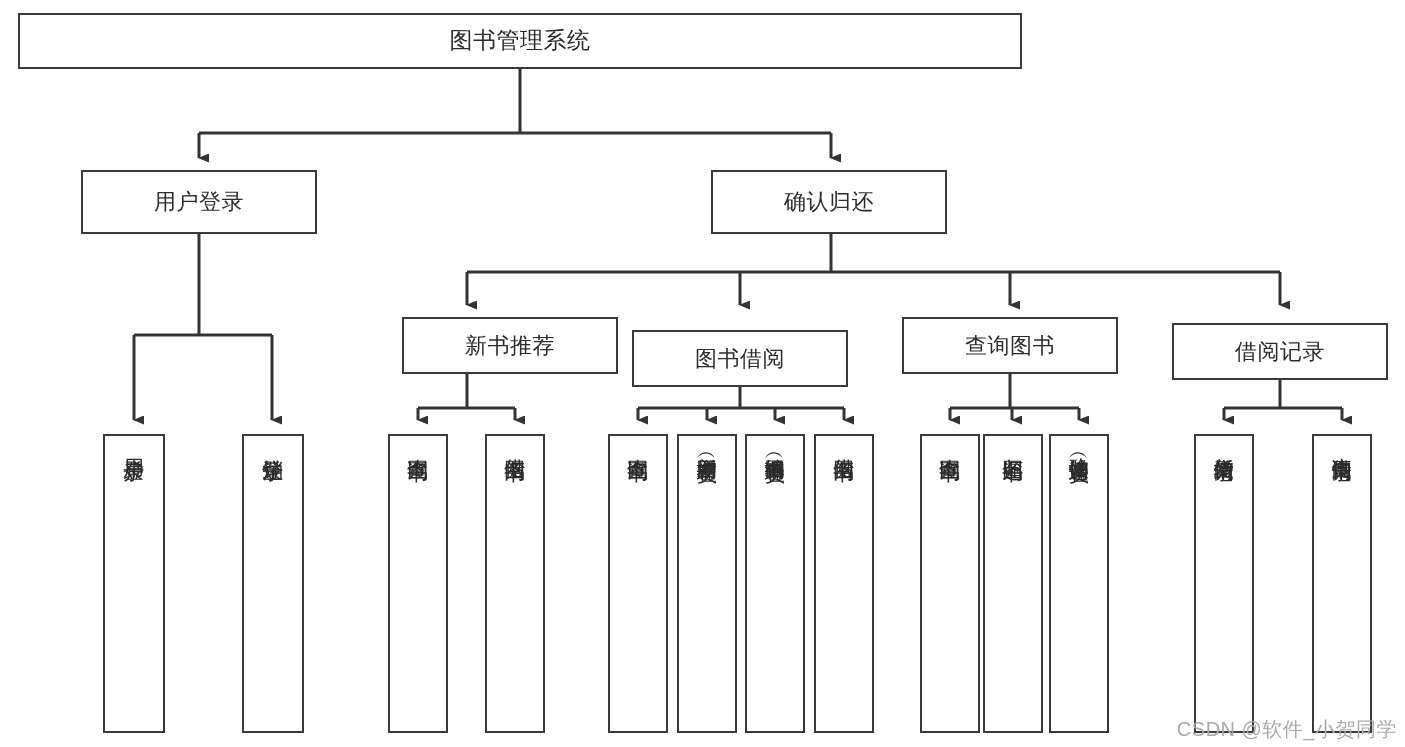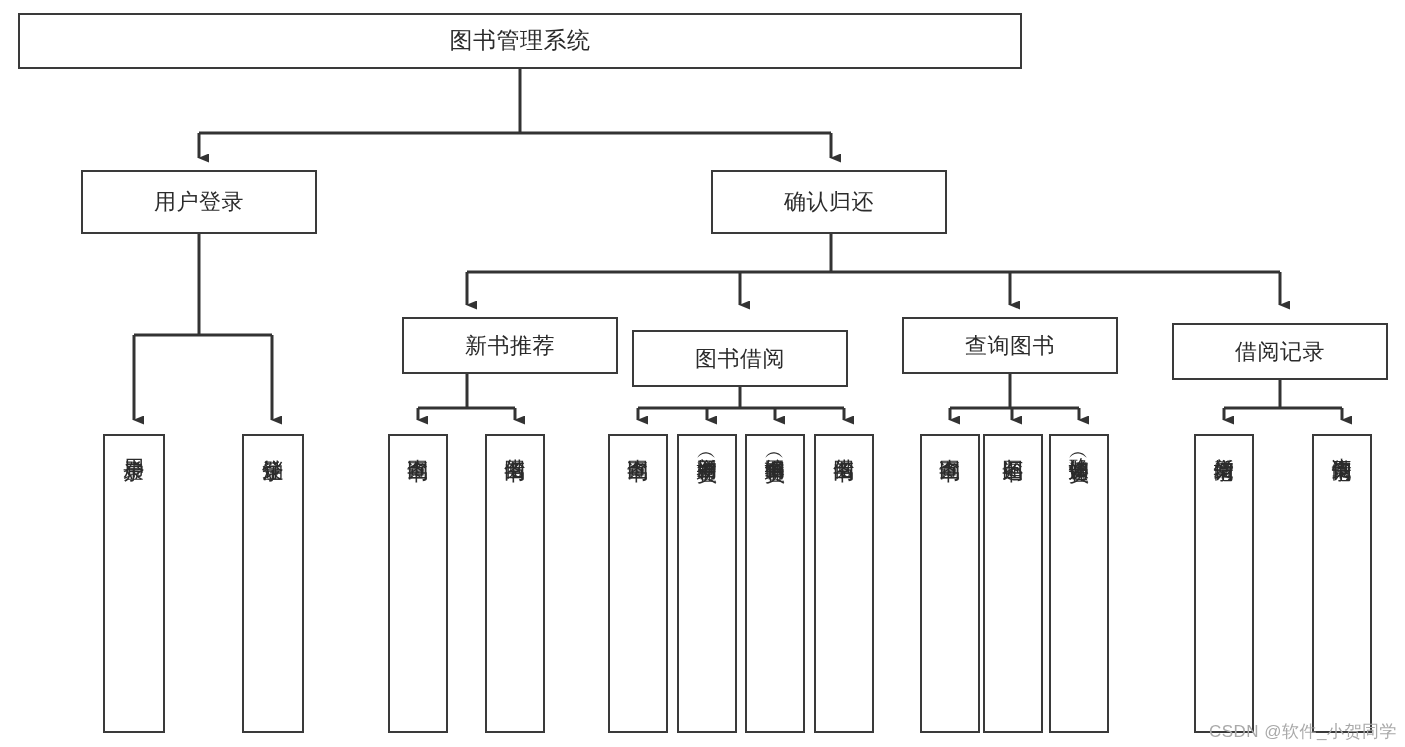--- a/index.html
+++ b/index.html
@@ -65,21 +65,21 @@
     letter-spacing: 1px;
     white-space: nowrap;
   }
   .node.vert.tall .node-label {
     font-size: 20px;
   }
   #watermark {
     position: absolute;
     right: 8px;
     bottom: 4px;
-    font-size: 17px;
+    font-size: 20px;
     color: #a9a9a9;
     z-index: 5;
     white-space: nowrap;
     letter-spacing: 0.5px;
   }
 </style>
 </head>
 <body>
 
 <div id="diagram-root">

